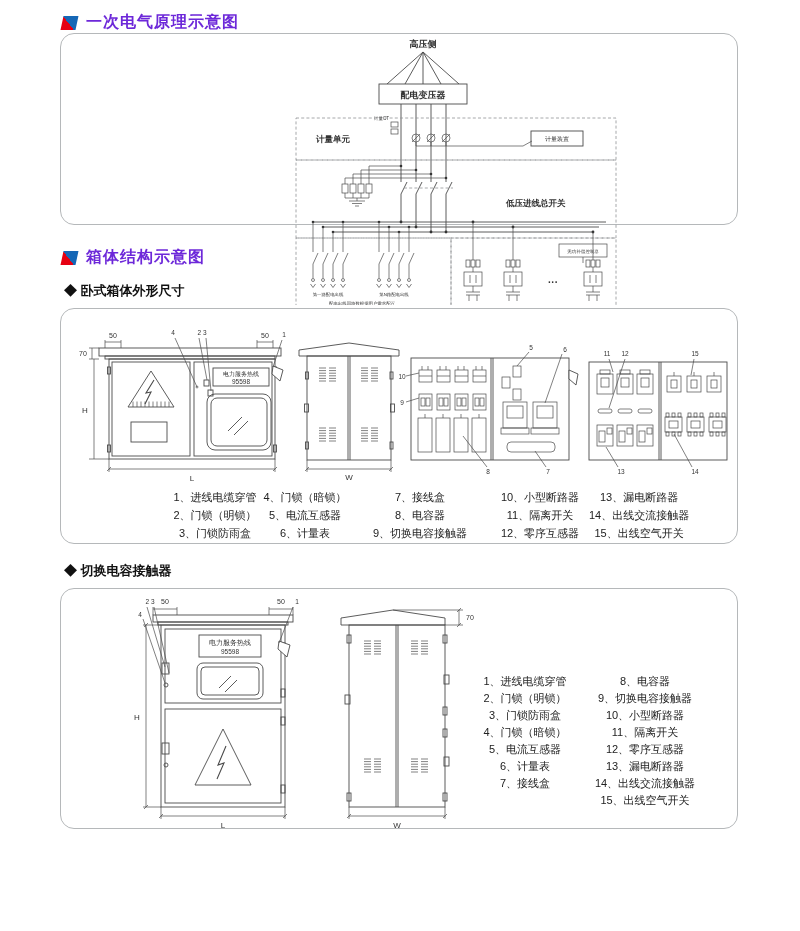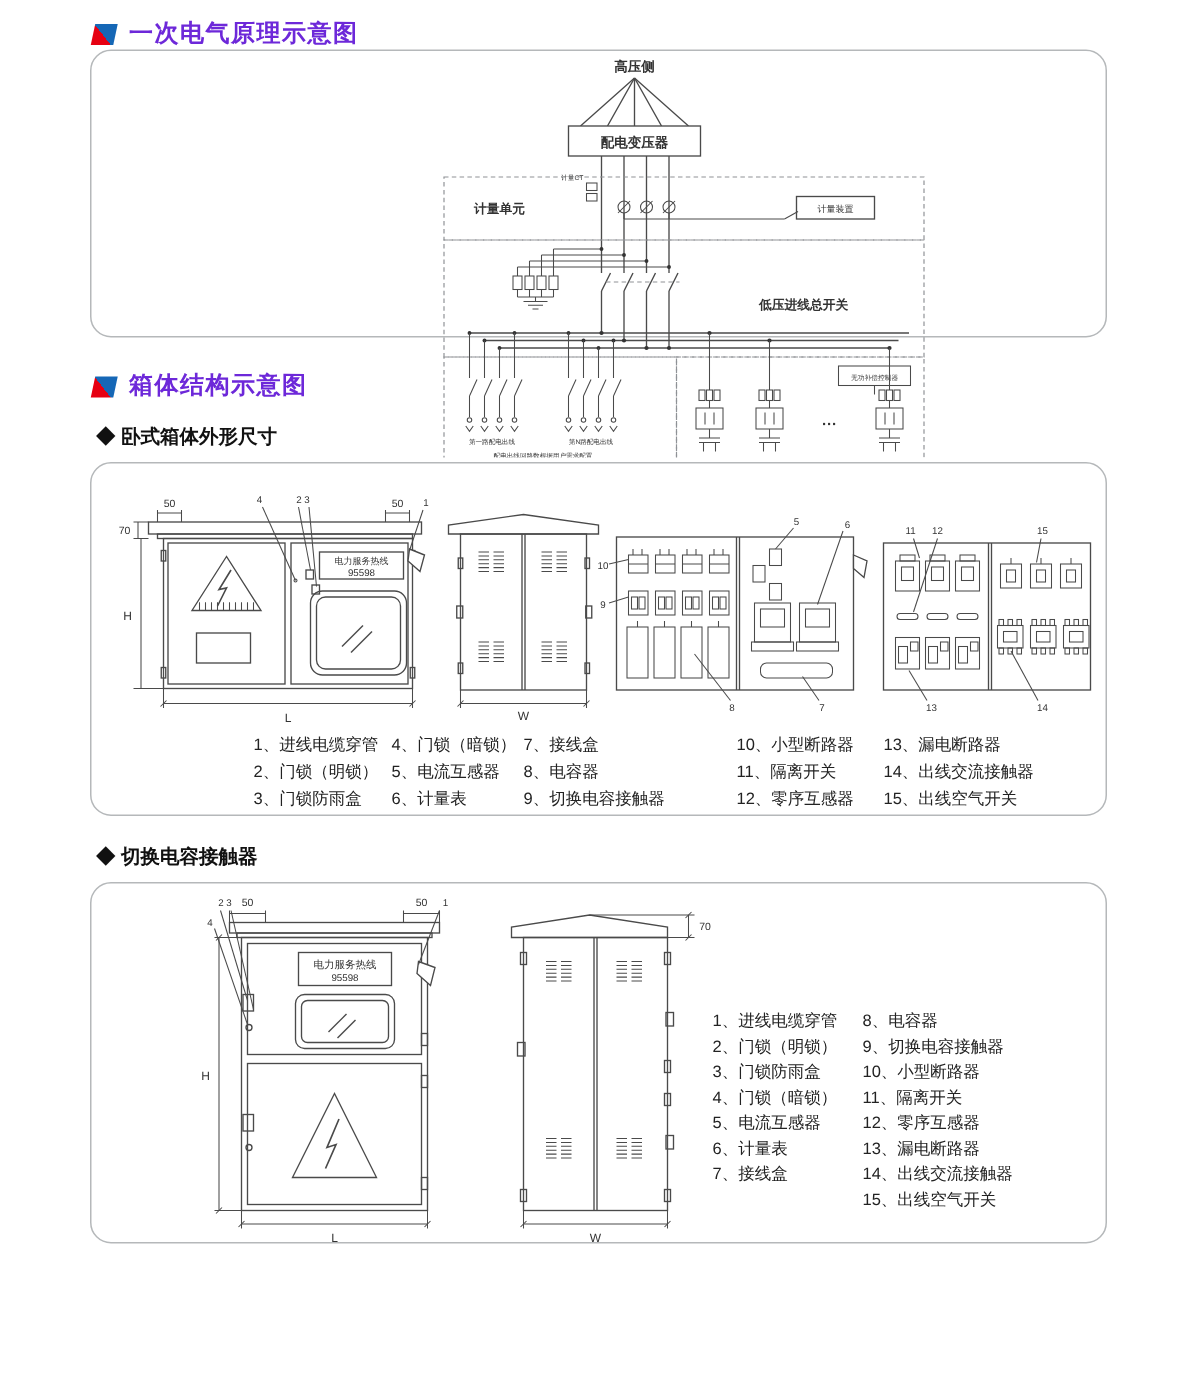--- a/index.html
+++ b/index.html
@@ -30,21 +30,21 @@
   .t9 { font-size:9px; } .t85 { font-size:8.5px; } .t8 { font-size:8px; }
   .t7 { font-size:7px; } .t65 { font-size:6.5px; } .t6 { font-size:6px; }
   .t45 { font-size:4.5px; } .t44 { font-size:4.4px; } .t10 { font-size:10px; font-weight:700; }
   .mid { text-anchor:middle; }
   .hparts { position:absolute; left:108px; top:180px; display:grid;
     grid-template-columns:92px 88px 142px 98px auto; row-gap:1px;
     font-size:11px; line-height:16px; color:#222; }
   .vparts { position:absolute; left:414px; top:84px; display:flex; font-size:11px; color:#222; }
   .vcol { display:flex; flex-direction:column; width:100px; }
   .vcol.c2 { width:140px; }
-  .vparts span, .hparts span { line-height:17px; white-space:nowrap; }
+  .vparts span, .hparts span { line-height:17px; white-space:nowrap;text-align:center; }
 </style>
 </head>
 <body>
 
 <div class="sec-head">
   <span class="sec-icon"></span>
   <h2 class="sec-title">一次电气原理示意图</h2>
 </div>
 
 <div class="panel p1">

